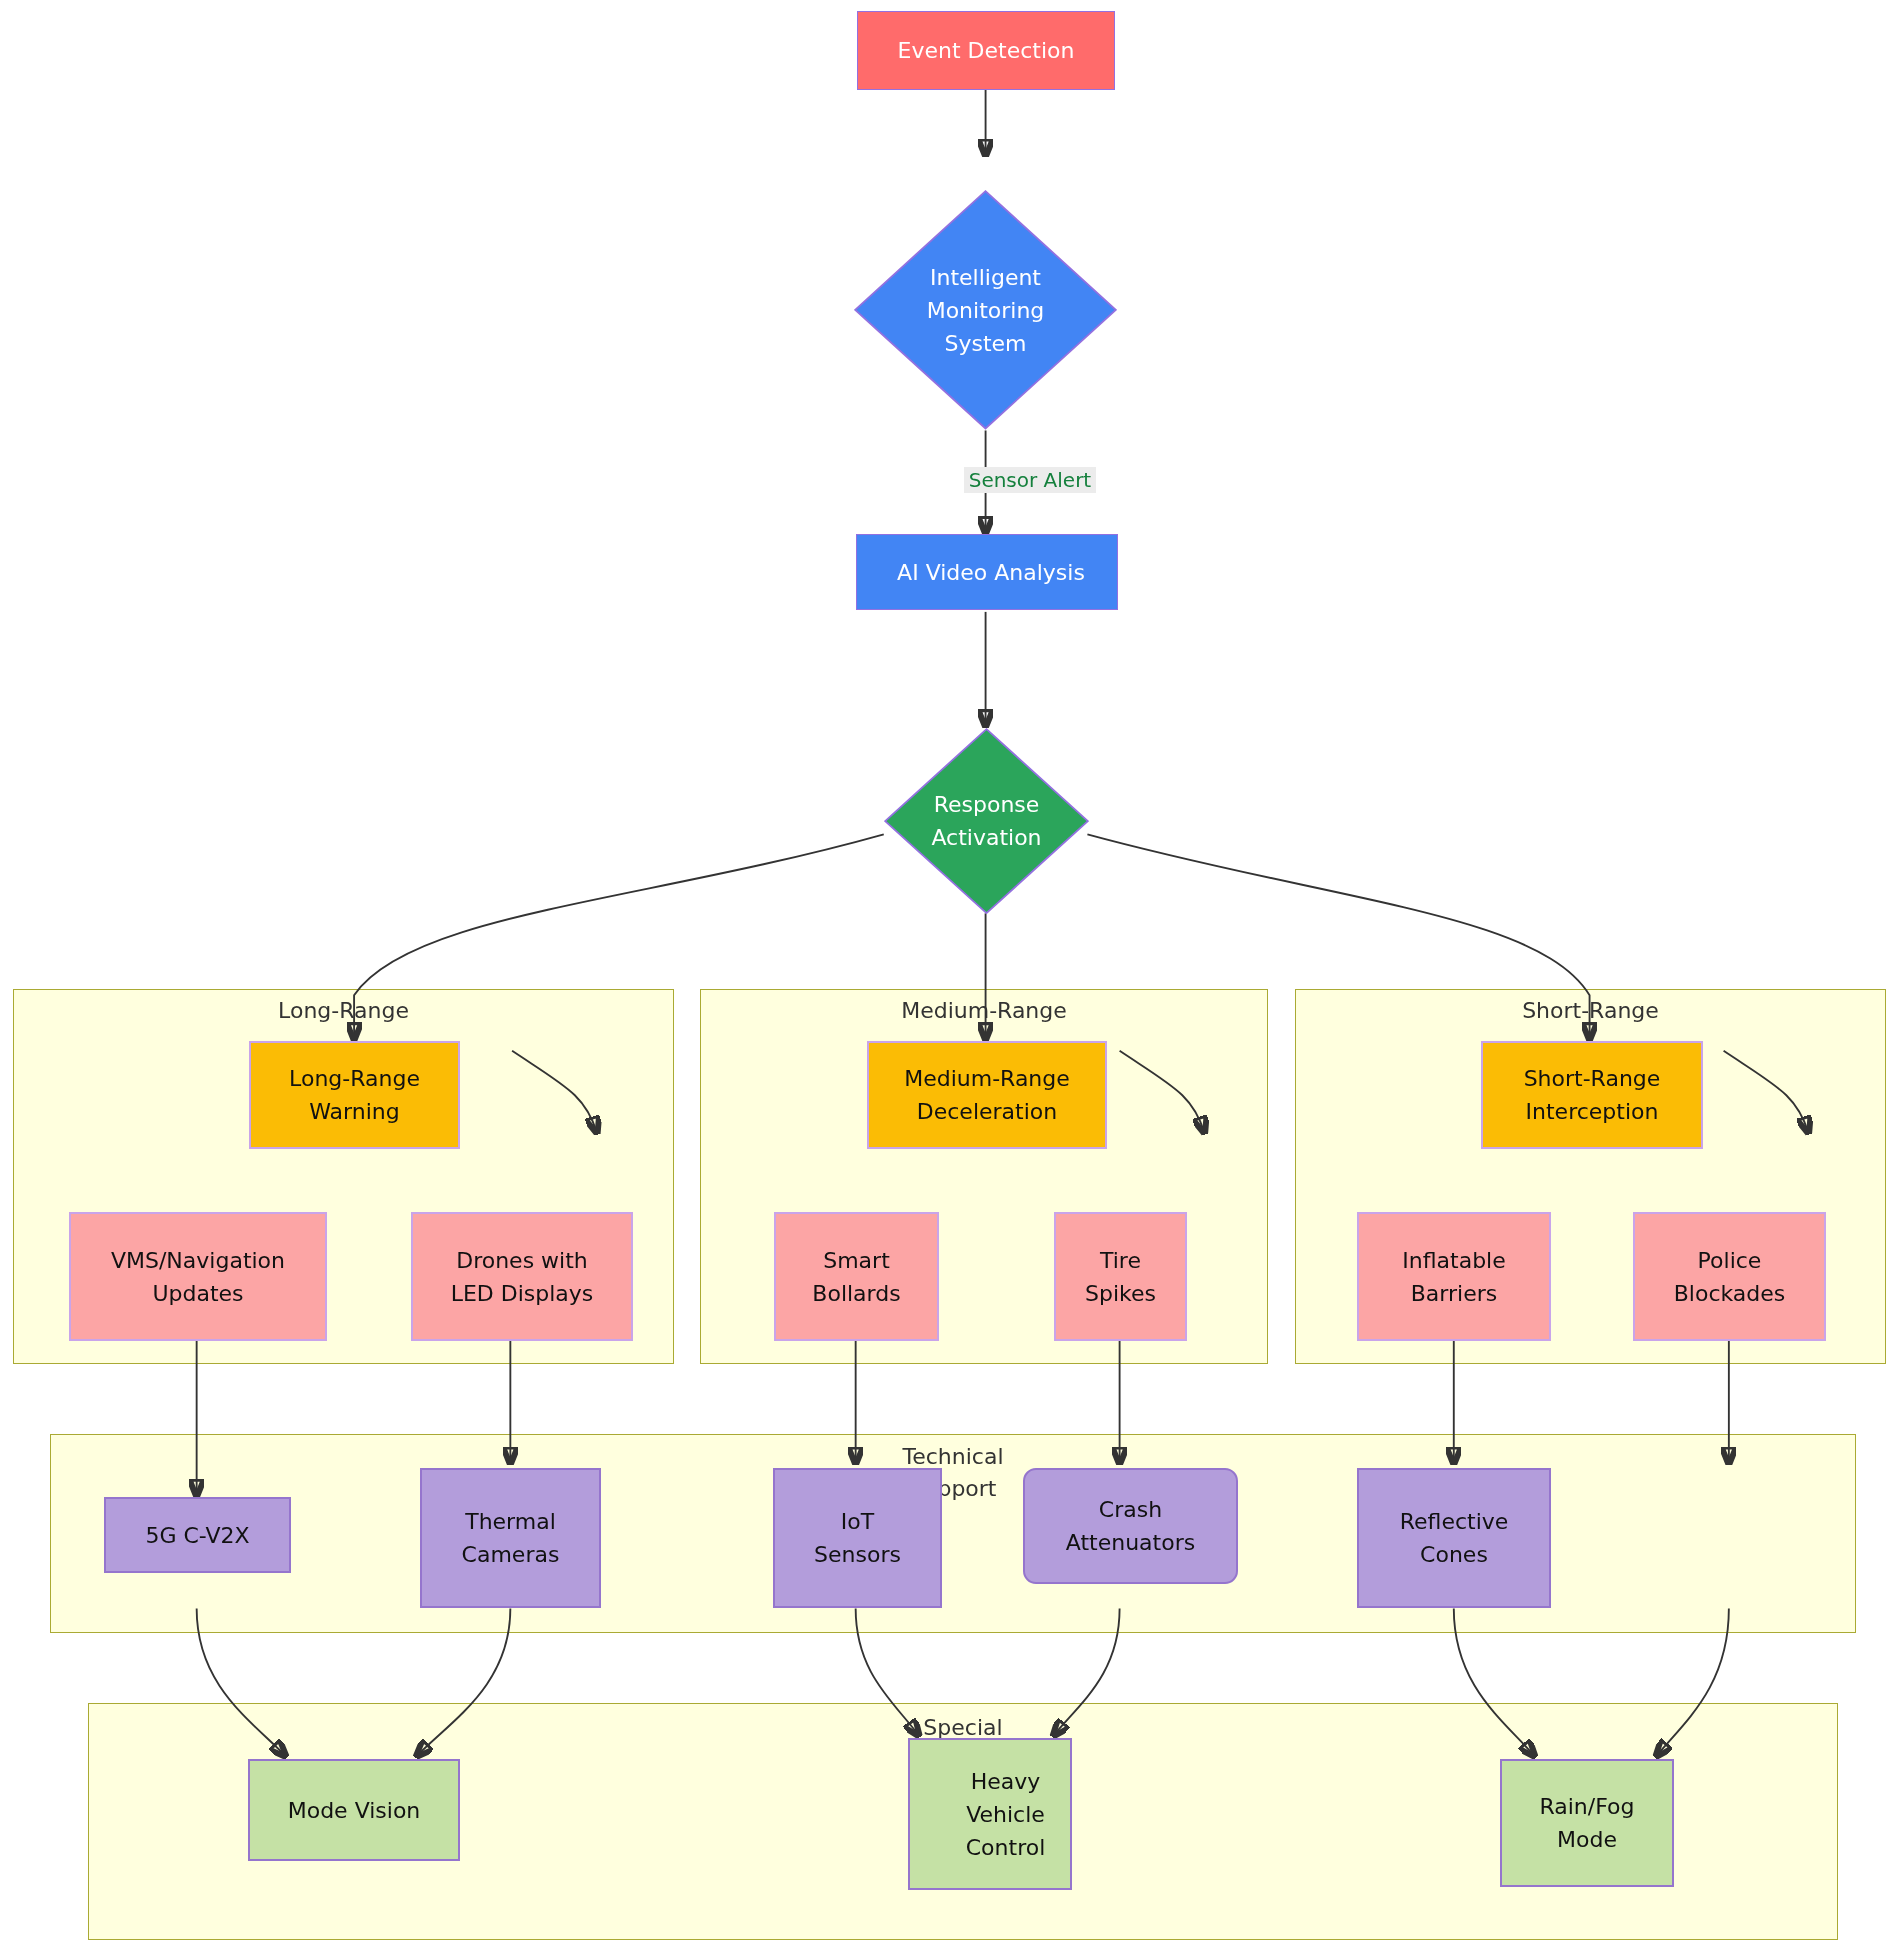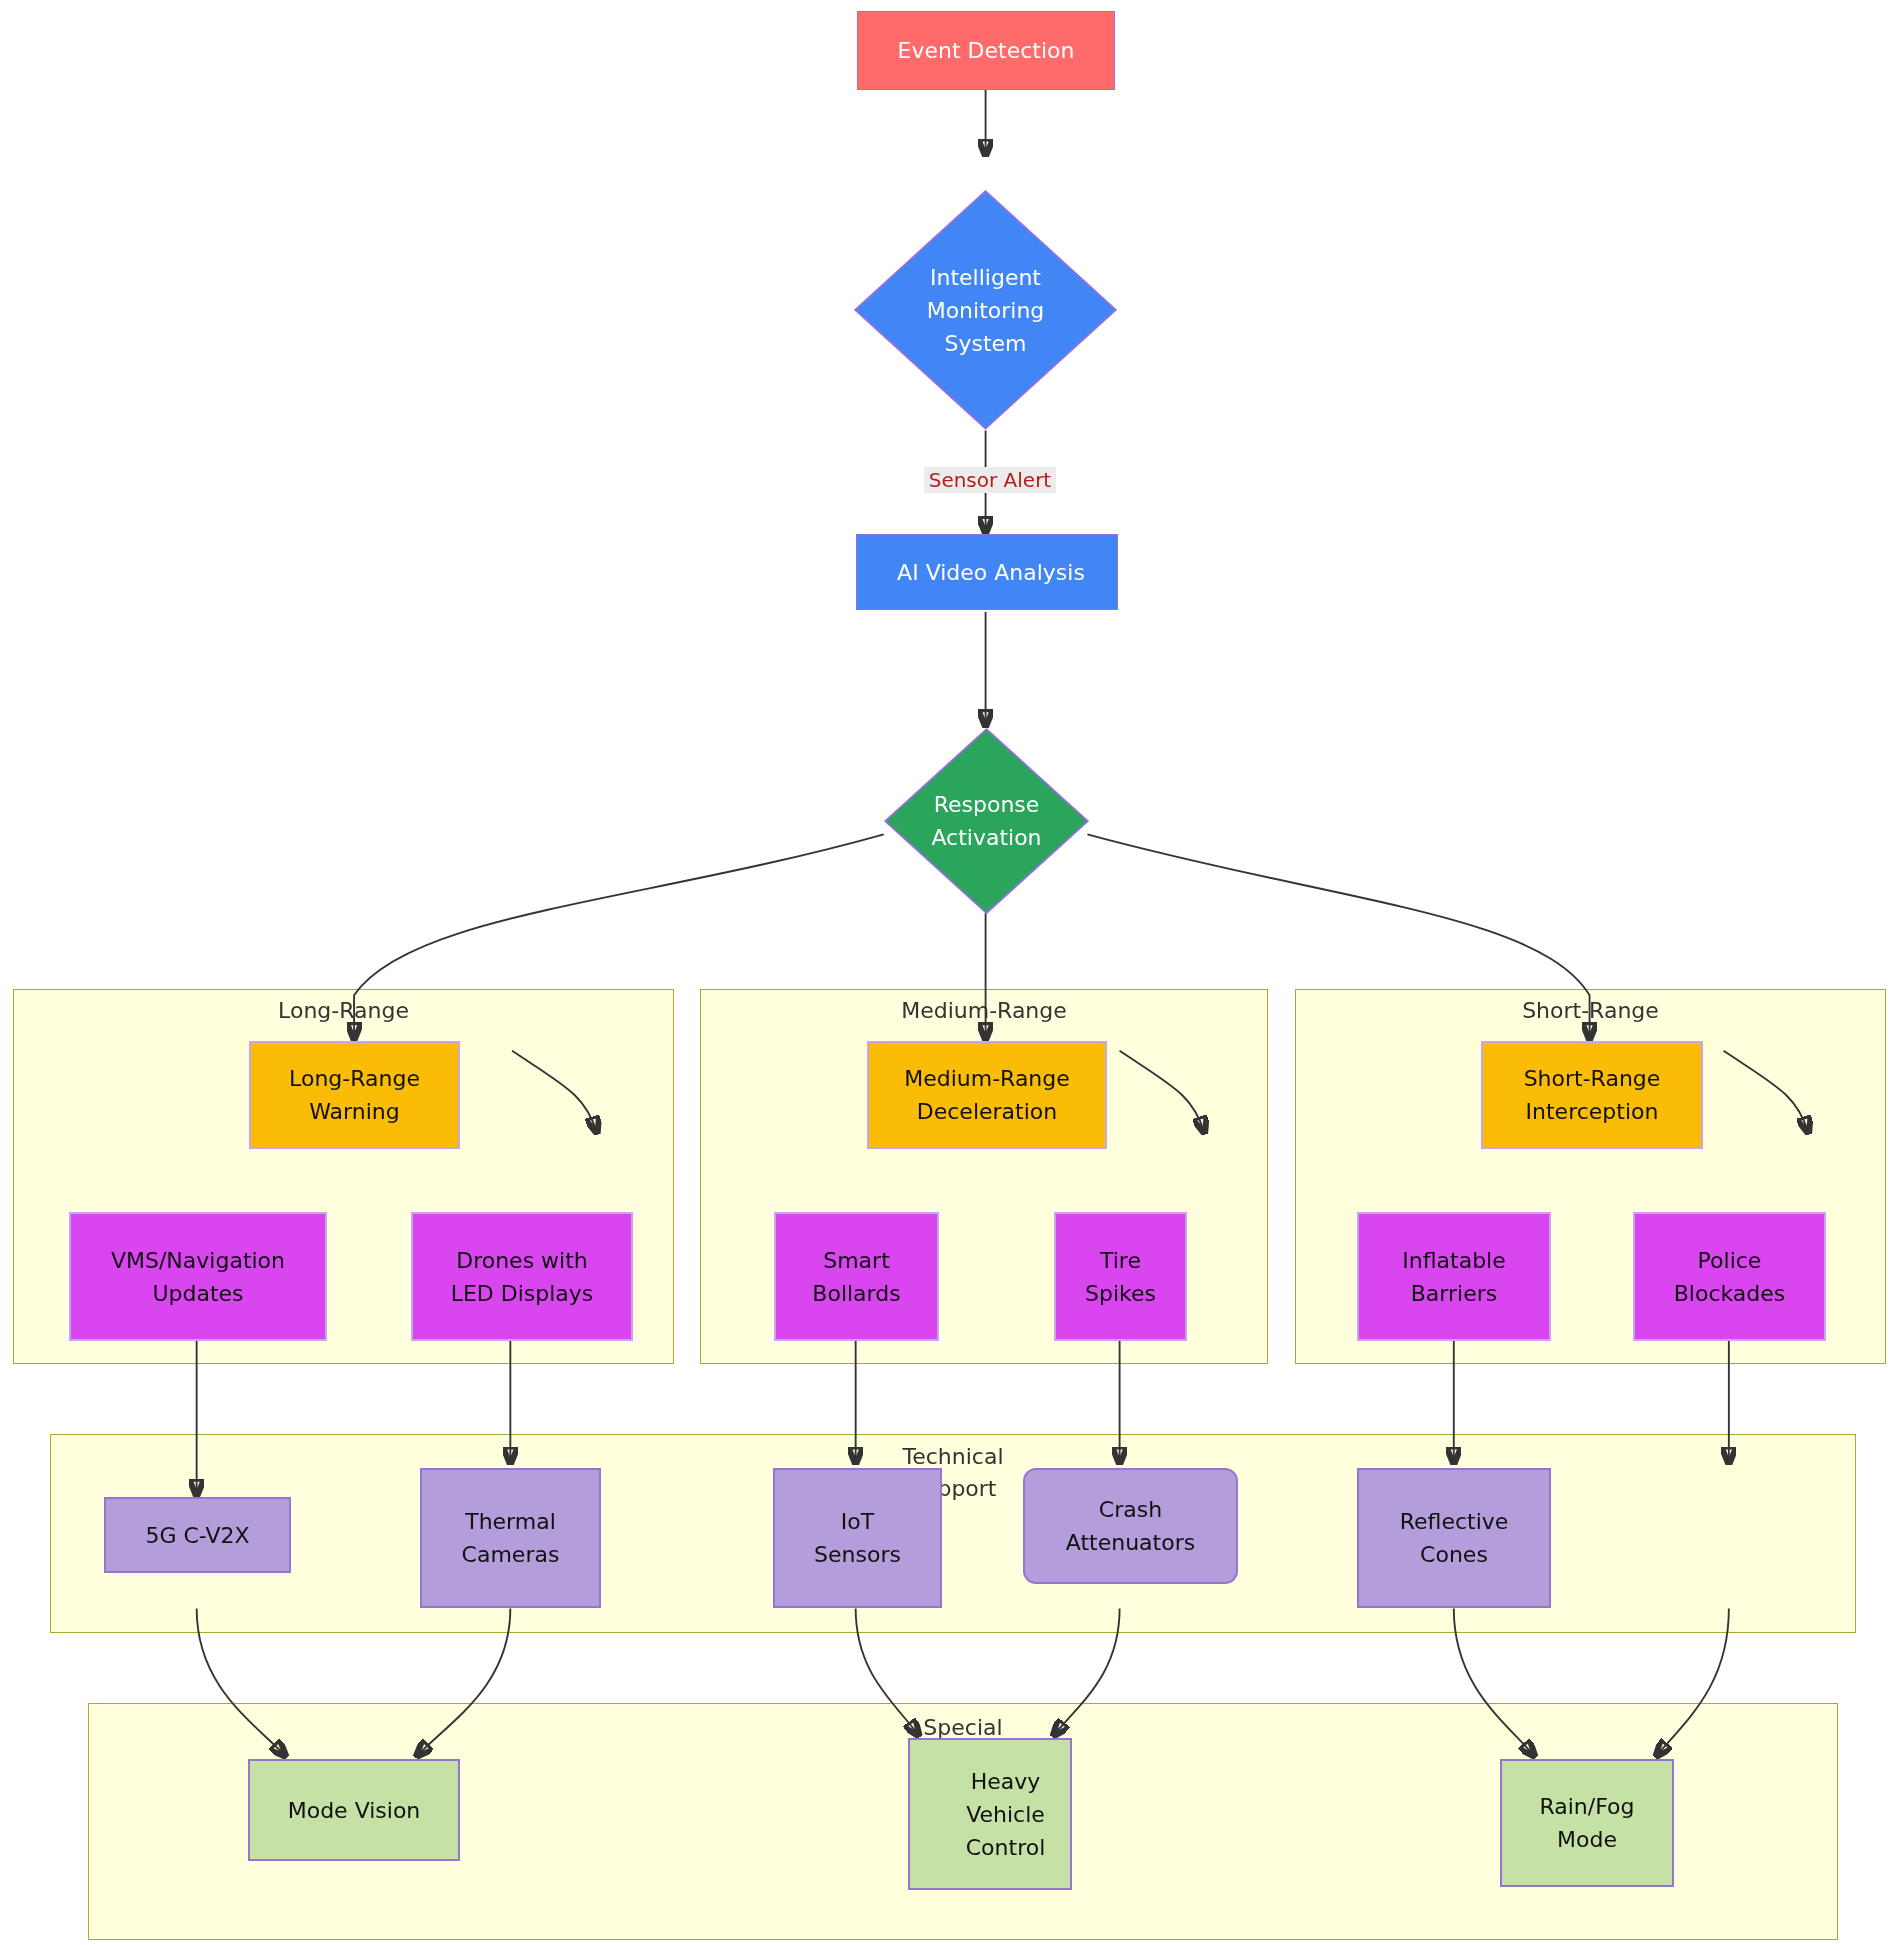--- a/index.html
+++ b/index.html
@@ -8,40 +8,40 @@
 
   
   .node{position:absolute;box-sizing:border-box;display:flex;align-items:center;
         justify-content:center;text-align:center;line-height:1.5;
         font-family:"DejaVu Sans",sans-serif;}
   .node span{display:block;white-space:pre-line;}
 
   .n-red   {background:#ff6b6b;border:1.8px solid #9370e0;color:#ffffff;font-size:22px;}
   .n-blue  {background:#4285f4;border:1.8px solid #9370e0;color:#ffffff;font-size:22px;padding-left:8px;}
   .n-orange{background:#fbbc05;border:2.3px solid #c9a4ea;color:#111111;font-size:22px;}
-  .n-cyan  {background:#d946ef;border:2.3px solid #c9a4ea;color:#111111;font-size:22px;}
+  .n-cyan  {background:#fca5a5;border:2.3px solid #c9a4ea;color:#111111;font-size:22px;}
   .n-purple{background:#b39ddb;border:2.3px solid #9575cd;color:#111111;font-size:22px;}
   .n-green {background:#c5e1a5;border:2.3px solid #9575cd;color:#111111;font-size:22px;}
 
   
   .diamond{position:absolute;}
   .diamond .dshape{position:absolute;inset:0;}
   .diamond .dlabel{position:absolute;inset:0;display:flex;align-items:center;
      justify-content:center;text-align:center;color:#ffffff;font-size:22px;line-height:1.5;
      white-space:pre-line;pointer-events:none;}
 
   
   .cluster{position:absolute;box-sizing:border-box;background:#ffffde;
            border:1.8px solid #aaaa33;}
   .cluster-label{position:absolute;font-size:22px;color:#333333;text-align:center;
                  white-space:pre-line;line-height:1.45;}
 
   
-  .edge-label{position:absolute;background:#ececec;color:#b91c1c;font-size:20px;
-              padding:1.2px 4.7px;white-space:nowrap;}
+  .edge-label{position:absolute;background:#ececec;color:#15803d;font-size:20px;
+              padding:1.2px 4.7px;white-space:nowrap;margin-left:40px;}
 
   svg.edges{position:absolute;left:0;top:0;width:1898px;height:1946px;
             pointer-events:none;overflow:visible;}
   svg.edges path{fill:none;stroke:#333333;stroke-width:3.2;}
 </style>
 </head>
 <body>
 
 <div id="canvas">
 

